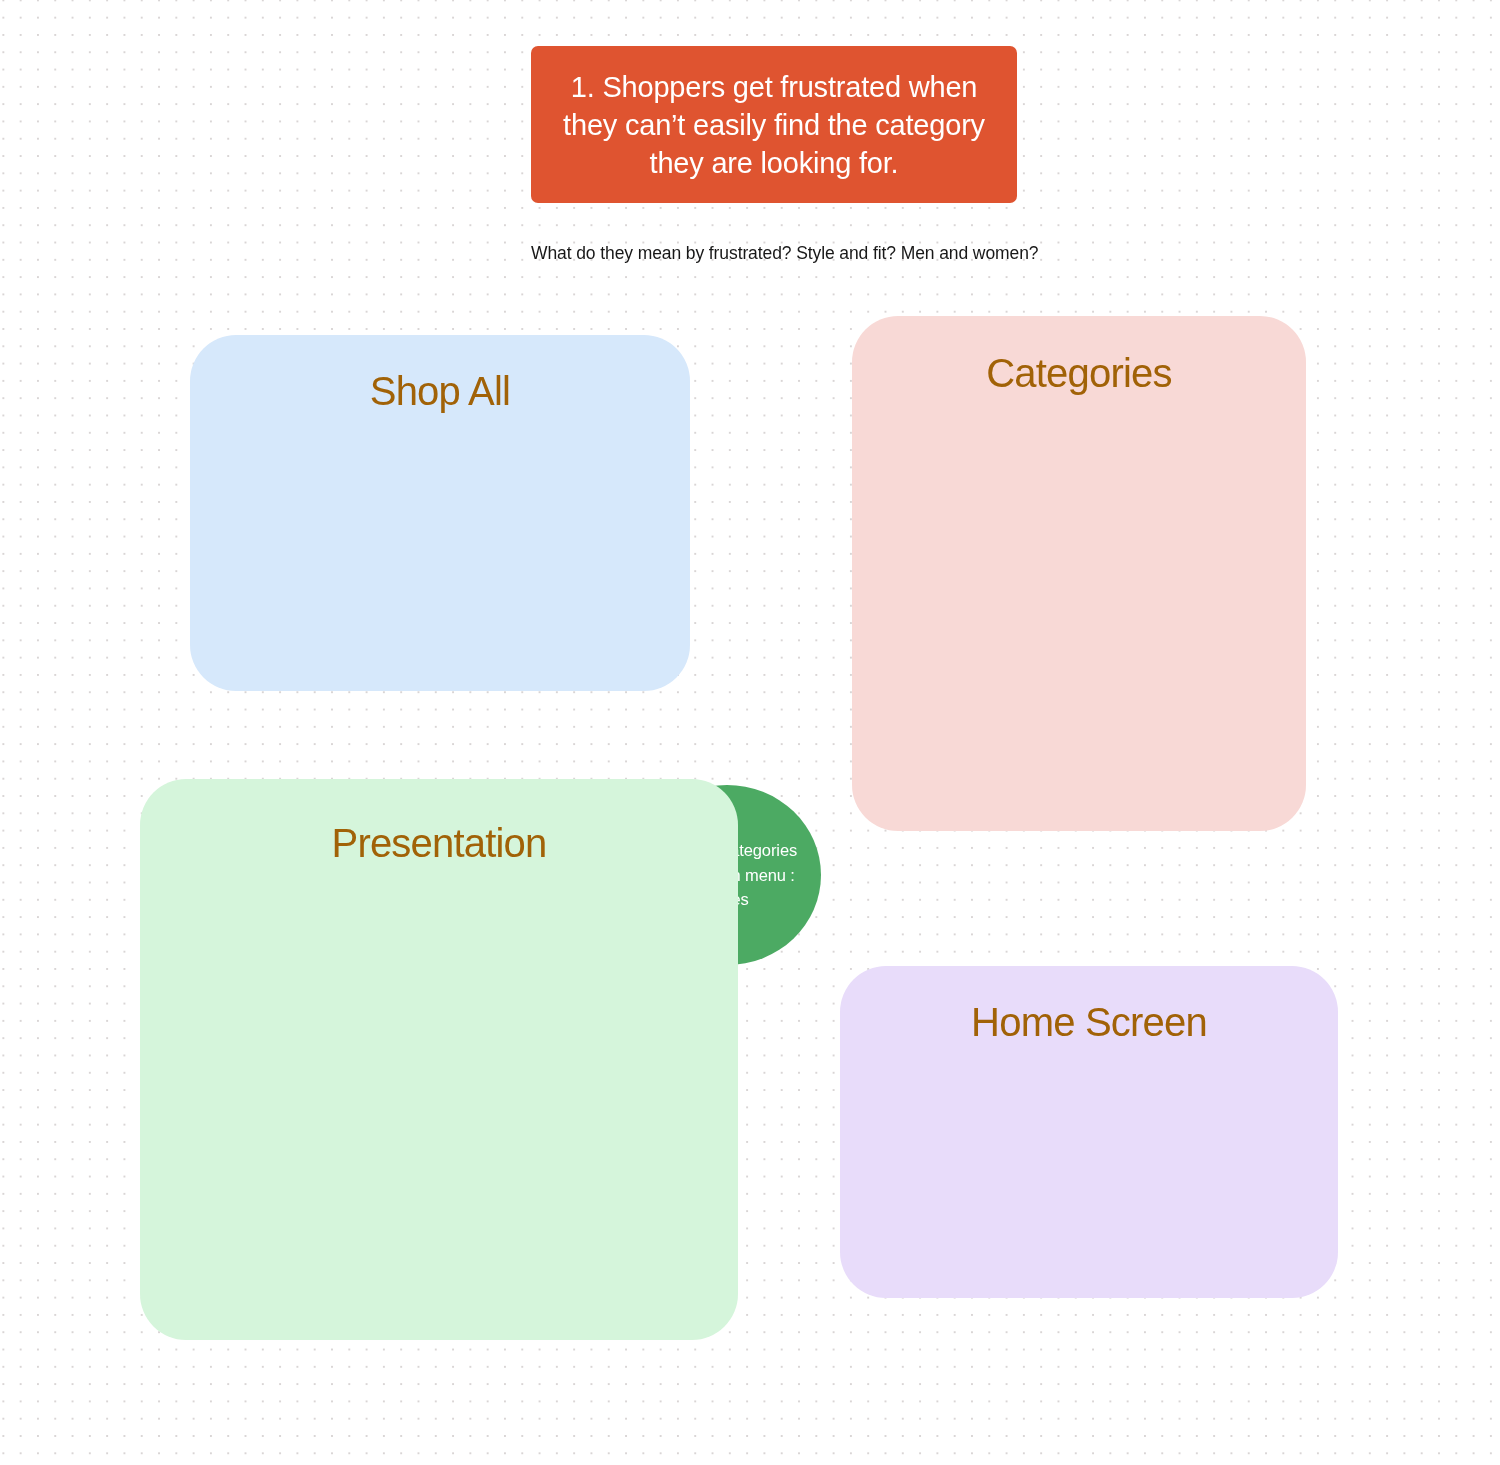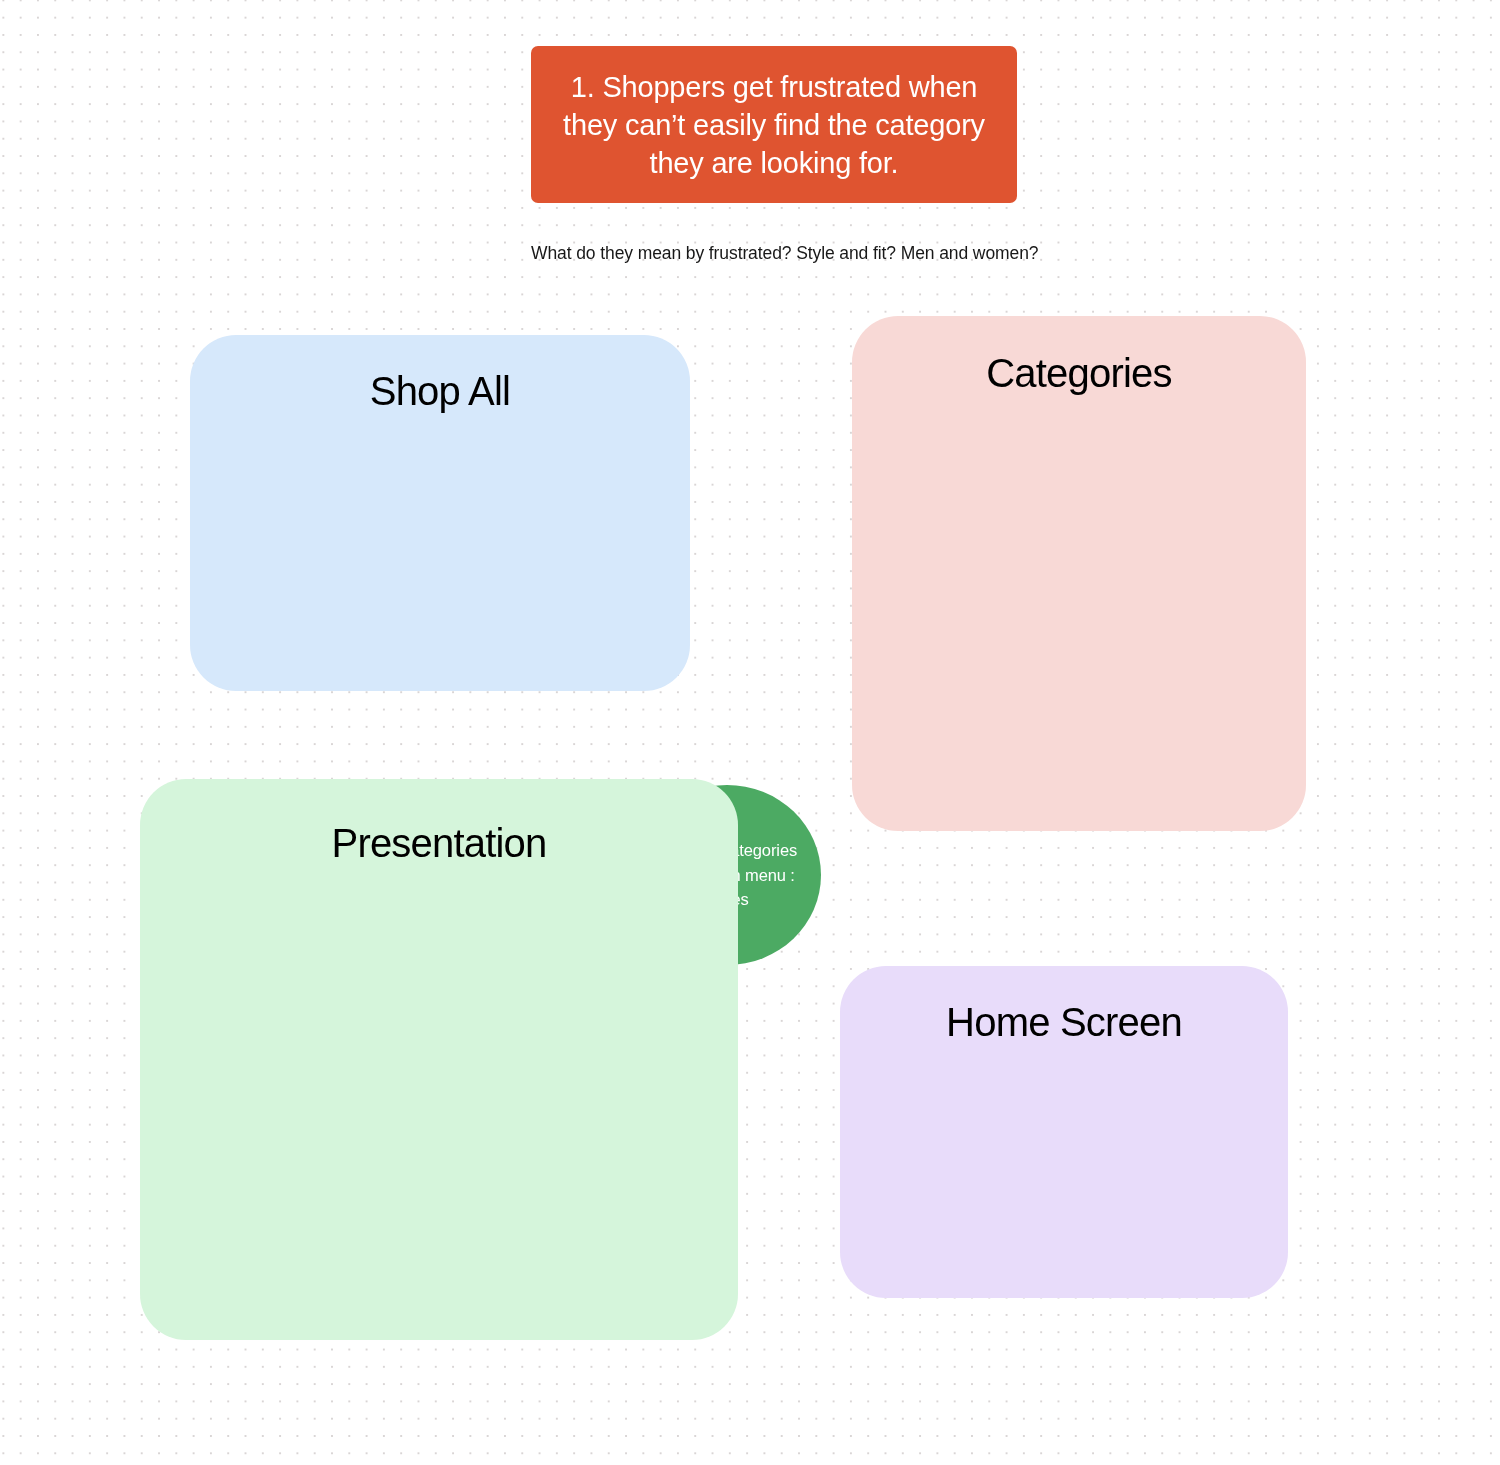--- a/index.html
+++ b/index.html
@@ -67,21 +67,21 @@
     border-radius: 46px;
     box-sizing: border-box;
   }
   .card-title {
     position: absolute;
     left: 0;
     right: 0;
     text-align: center;
     font-size: 40px;
     line-height: 48px;
-    color: #000000;
+    color: #a16207;
     font-weight: 400;
     letter-spacing: -0.8px;
   }
 
   #card-shop-all {
     left: 190px;
     top: 335px;
     width: 500px;
     height: 356px;
     background: #d6e8fb;
@@ -102,21 +102,21 @@
     top: 779px;
     width: 598px;
     height: 561px;
     background: #d5f5db;
   }
   #card-presentation .card-title { top: 40px; }
 
   #card-home-screen {
     left: 840px;
     top: 966px;
-    width: 448px;
+    width: 498px;
     height: 332px;
     background: #e8dcfa;
   }
   #card-home-screen .card-title { top: 32px; }
 
   
   .bubble {
     position: absolute;
     border-radius: 50%;
     display: flex;

